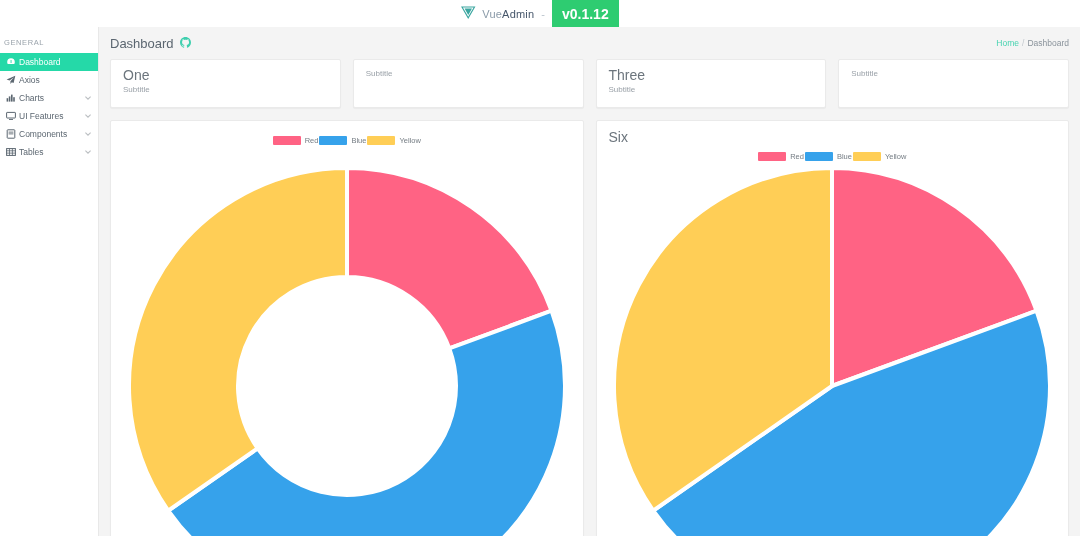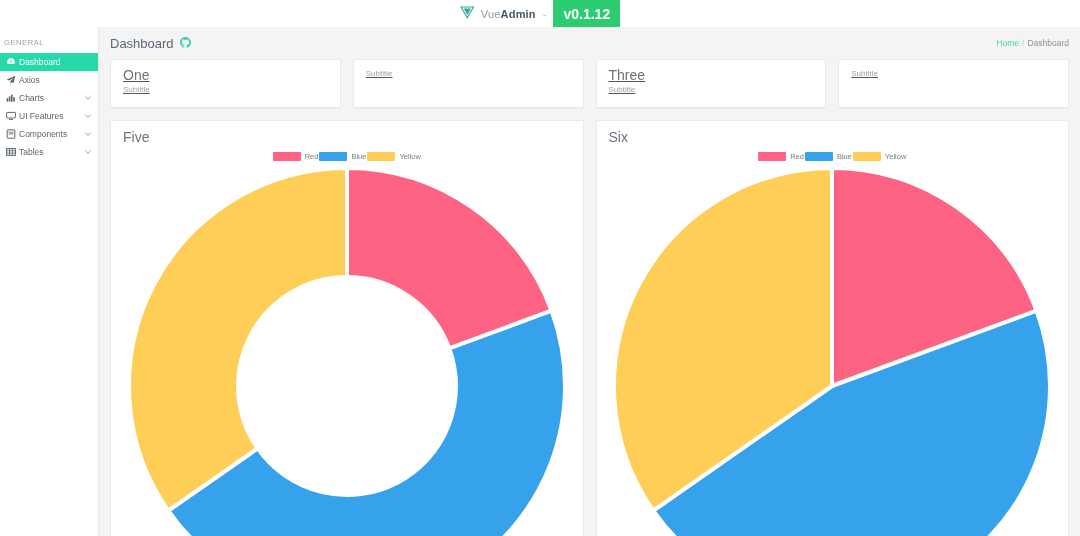--- a/index.html
+++ b/index.html
@@ -16,21 +16,21 @@
     position: absolute; top: 0; left: 0;
     width: 1080px; height: 27px;
     background: #ffffff;
     display: flex; align-items: center; justify-content: center;
     gap: 6px;
   }
   .brand-logo { display: block; }
   .brand-text {
     font-size: 11px; color: #8a9aa8; letter-spacing: .2px;
   }
-  .brand-text b { color: #46566a; font-weight: bold; }
+  .brand-text b { color: #46566a; font-weight: normal; }
   .brand-sep { font-size: 11px; color: #b9c3cc; margin: 0 1px; }
   .version-badge {
     background: #2ecc71; color: #fff;
     font-size: 14px; font-weight: bold;
     padding: 17px 10px; border-radius: 3px;
     line-height: 1;
   }
 
   
   .sidebar {
@@ -74,21 +74,20 @@
   .page-title { font-size: 13px; color: #5b6670; font-weight: normal; }
   .gh-ico { display: block; }
   .breadcrumb { font-size: 8.5px; color: #8a939b; }
   .breadcrumb .crumb-link { color: #46d3b0; }
   .breadcrumb .crumb-sep { color: #c2c8cd; margin: 0 3px; }
 
   
   .stat-row {
     display: flex; gap: 12px;
     padding: 0 11px;
-    text-decoration: underline;
   }
   .stat-card {
     flex: 1 1 0;
     height: 49px;
     background: #fff;
     border: 1px solid #eaeaea;
     border-radius: 2px;
     box-shadow: 0 1px 1px rgba(0,0,0,.045);
     padding: 7px 12px;
   }
@@ -256,21 +255,20 @@
       <div class="stat-sub">Subtitle</div>
     </div>
     <div class="stat-card">
       <div class="stat-sub">Subtitle</div>
     </div>
   </div>
 
   <div class="chart-row">
 
     <section class="chart-card">
-      <div class="chart-title">Five</div>
       <div class="legend">
         <div class="legend-item">
           <span class="legend-swatch" style="background:#ff6384"></span>
           <span class="legend-label">Red</span>
         </div>
         <div class="legend-item">
           <span class="legend-swatch" style="background:#36a2eb"></span>
           <span class="legend-label">Blue</span>
         </div>
         <div class="legend-item">

